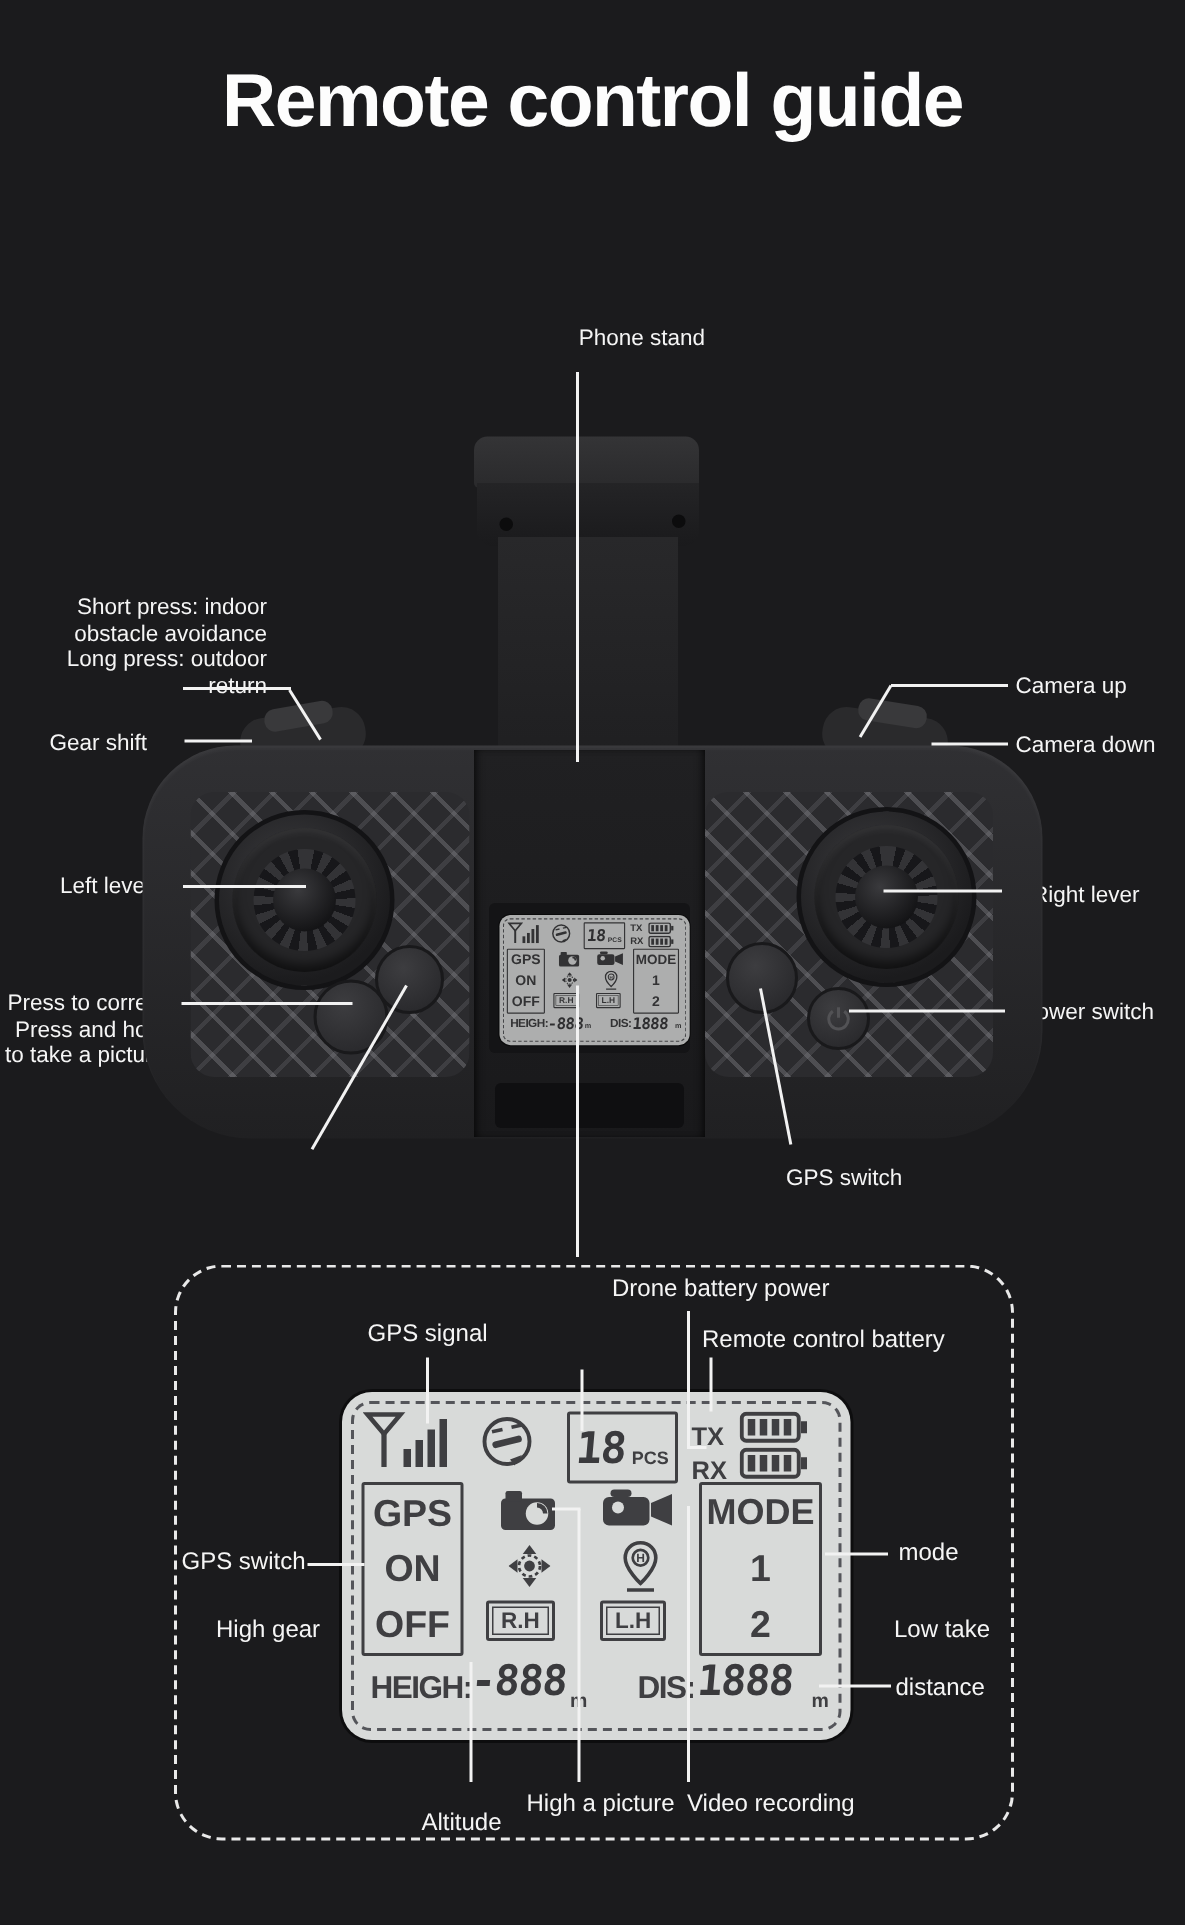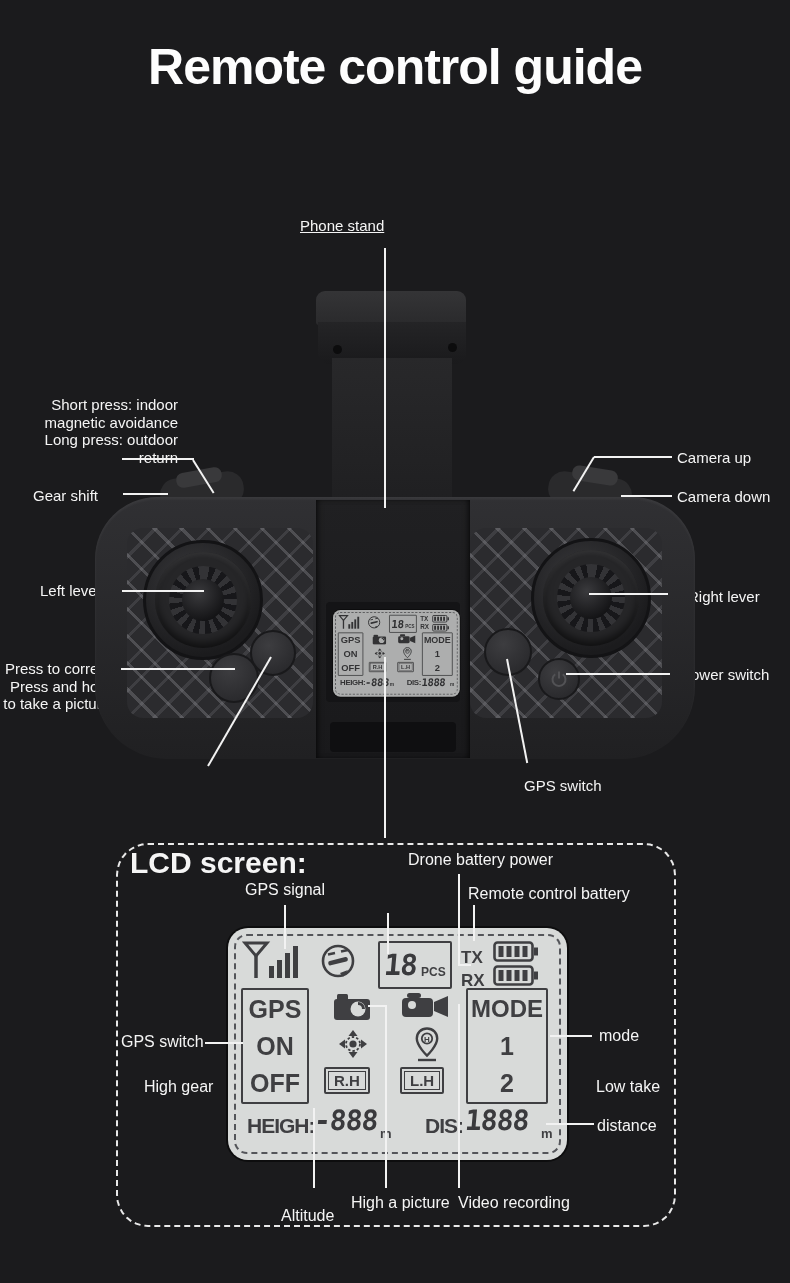--- a/index.html
+++ b/index.html
@@ -2,21 +2,21 @@
 <html><head>
 <meta charset="utf-8">
 <style>
   html,body{margin:0;padding:0;background:#1b1b1d;}
   .stage{position:relative;width:790px;height:1283px;background:#1b1b1d;overflow:hidden;
          font-family:"Liberation Sans",sans-serif;}
   .title{position:absolute;left:0;top:38px;width:790px;text-align:center;color:#fdfdfd;
          font-size:50px;font-weight:bold;letter-spacing:-1px;}
   .lbl{position:absolute;color:#f5f5f5;font-size:15px;line-height:17.5px;white-space:pre-line;}
   .ra{text-align:right;}
-  .ctr{text-align:left;text-decoration:underline;}
+  .ctr{text-align:right;}
   .big{font-size:29px;font-weight:bold;line-height:32px;}
   .lcd-lbl{font-size:16px;}
   
   .hline{position:absolute;height:2px;background:#f2f2f2;transform-origin:0 50%;z-index:7;}
   .vline{position:absolute;width:2px;background:#f2f2f2;z-index:7;}
   
   .clamp-top{position:absolute;left:316px;top:291px;width:150px;height:34px;border-radius:9px 9px 3px 3px;
              background:linear-gradient(180deg,#343436,#2a2a2c);z-index:1;}
   .clamp-front{position:absolute;left:318px;top:322px;width:148px;height:42px;border-radius:0 0 10px 10px;
              background:linear-gradient(180deg,#242426,#1a1a1c);z-index:1;}
@@ -225,35 +225,34 @@
   <div class="hline" style="left:122px;top:590px;width:82px"></div>
   <div class="hline" style="left:589px;top:593px;width:79px"></div>
   <div class="hline" style="left:121px;top:668px;width:114px"></div>
   <div class="hline" style="left:566px;top:673px;width:104px"></div>
   <div class="hline" style="left:271px;top:656px;width:126px;transform:rotate(120deg)"></div>
   <div class="hline" style="left:507px;top:658px;width:106px;transform:rotate(79deg)"></div>
   <div class="vline" style="left:384px;top:657px;height:181px"></div>
 
   <div class="lbl ctr" style="left:300px;top:217px;width:170px">Phone stand</div>
   <div class="lbl ra" style="left:2px;top:396px;width:176px">Short press: indoor
-magnetic avoidance
+obstacle avoidance
 Long press: outdoor return</div>
   <div class="lbl" style="left:33px;top:487px">Gear shift</div>
   <div class="lbl" style="left:677px;top:449px">Camera up</div>
   <div class="lbl" style="left:677px;top:488px">Camera down</div>
   <div class="lbl" style="left:40px;top:582px">Left lever</div>
   <div class="lbl" style="left:688px;top:588px">Right lever</div>
   <div class="lbl ra" style="left:0px;top:660px;width:110px">Press to correct
 Press and hold
 to take a picture</div>
   <div class="lbl" style="left:681px;top:666px">Power switch</div>
   <div class="lbl" style="left:524px;top:777px">GPS switch</div>
 
   <div class="dash-panel"></div>
-  <div class="lbl" style="left:130px;top:846px;font-size:30px;font-weight:bold;line-height:34px">LCD screen:</div>
   <div class="lcd-slot big">
   <div class="lcd">
     <div class="lcd-frame"></div>
 
     <svg class="icon" style="left:14px;top:12px" width="58" height="40" viewBox="0 0 58 40">
       <path d="M3 3 h22 l-11 13 z" fill="none" stroke="#3f3f42" stroke-width="3"></path>
       <line x1="14" y1="15" x2="14" y2="38" stroke="#3f3f42" stroke-width="3.5"></line>
       <rect x="27" y="26" width="5" height="12" fill="#3f3f42"></rect>
       <rect x="35" y="20" width="5" height="18" fill="#3f3f42"></rect>
       <rect x="43" y="13" width="5" height="25" fill="#3f3f42"></rect>

